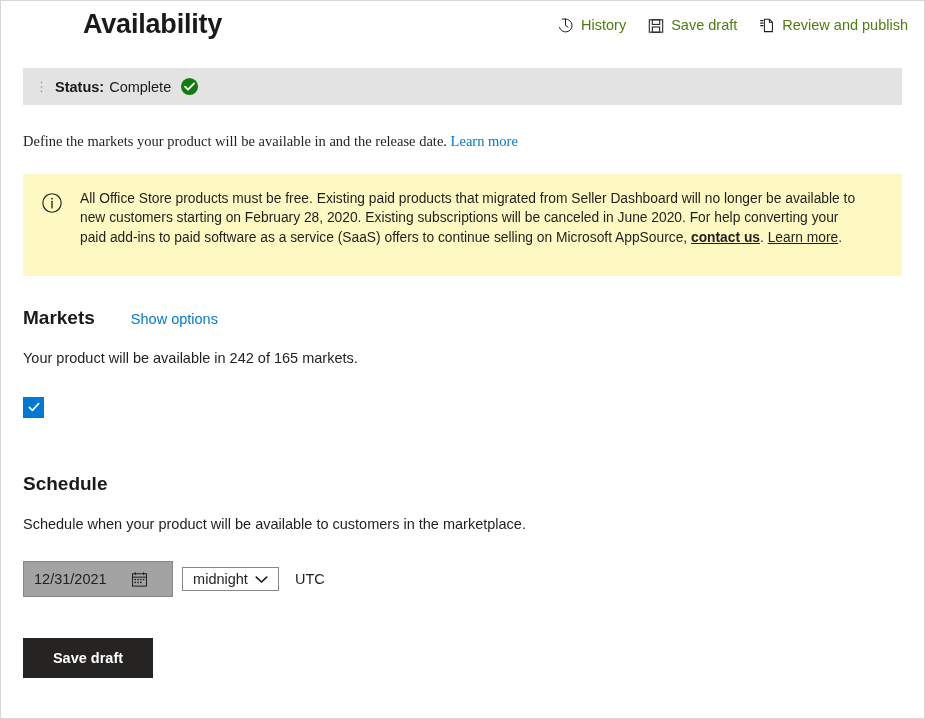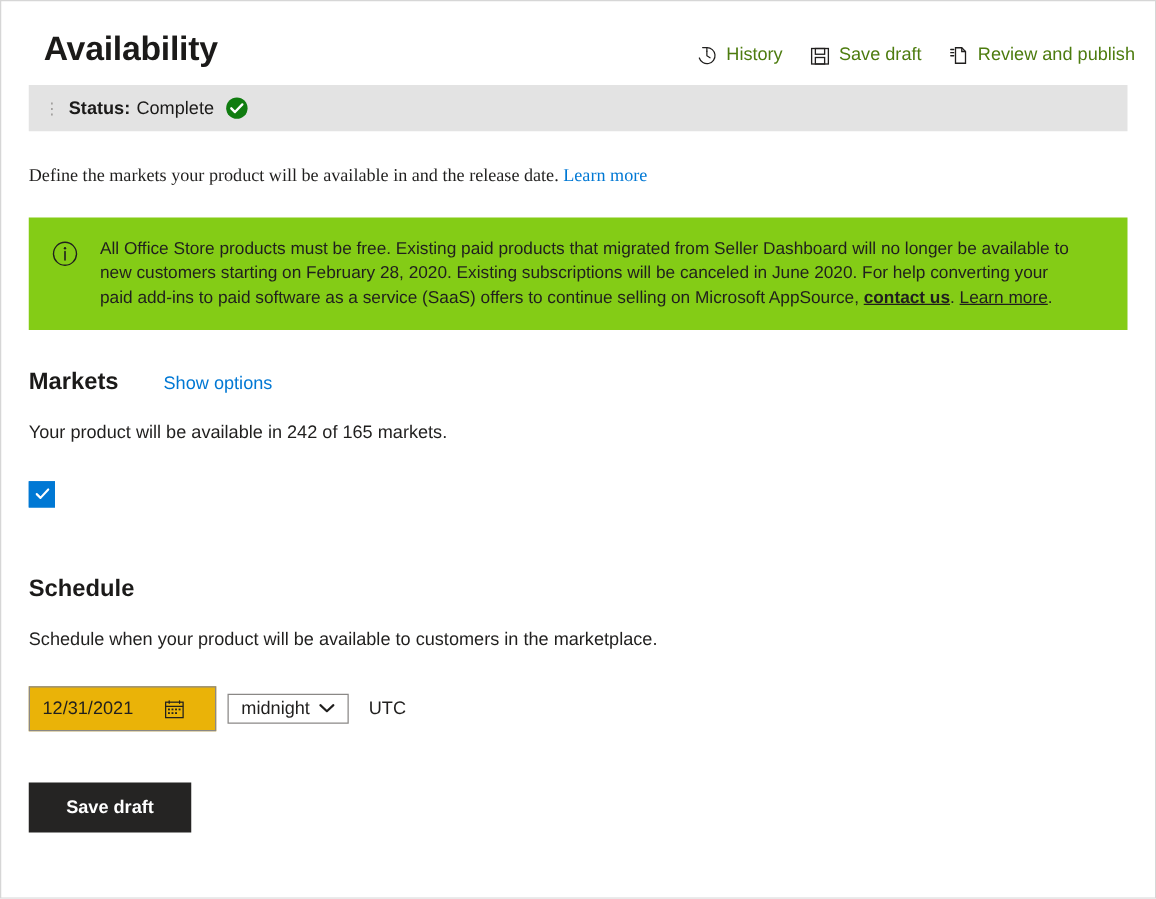--- a/index.html
+++ b/index.html
@@ -21,22 +21,23 @@
     border: 1px solid #d6d6d6;
     overflow: hidden;
   }
 
   
   .header {
     position: relative;
     height: 52px;
     padding: 0 16px 0 34px;
     display: flex;
-    align-items: flex-end;
+    align-items: flex-start;
     justify-content: space-between;
+    margin-left: 48px;
   }
   .page-title {
     font-size: 27px;
     font-weight: bold;
     line-height: 1;
     letter-spacing: -0.2px;
     margin-top: 10px;
     color: #1b1a19;
   }
   .cmdbar {
@@ -93,23 +94,23 @@
   }
   a.link {
     color: #0078d4;
     text-decoration: none;
     cursor: pointer;
   }
 
   
   .notice {
     margin: 22px 22px 0 22px;
-    background: #84cc16;
-    display: flex;
-    padding: 15px 16px 16px 18px;
+    background: #fef9c3;
+    display: flex;
+    padding: 15px 16px 28px 18px;
   }
   .notice-icon {
     flex: 0 0 auto;
     margin-right: 17px;
     margin-top: 3px;
   }
   .notice-text {
     font-size: 13.8px;
     line-height: 1.44;
     color: #201f1e;
@@ -180,21 +181,21 @@
   
   .schedule-row {
     margin: 27px 22px 0 22px;
     display: flex;
     align-items: center;
   }
   .date-field {
     width: 150px;
     height: 36px;
     border: 1px solid #8a8886;
-    background: #eab308;
+    background: #a3a3a3;
     display: flex;
     align-items: center;
     padding: 0 24px 0 10px;
     justify-content: space-between;
     cursor: text;
   }
   .date-value {
     font-size: 14.5px;
     color: #201f1e;
   }

